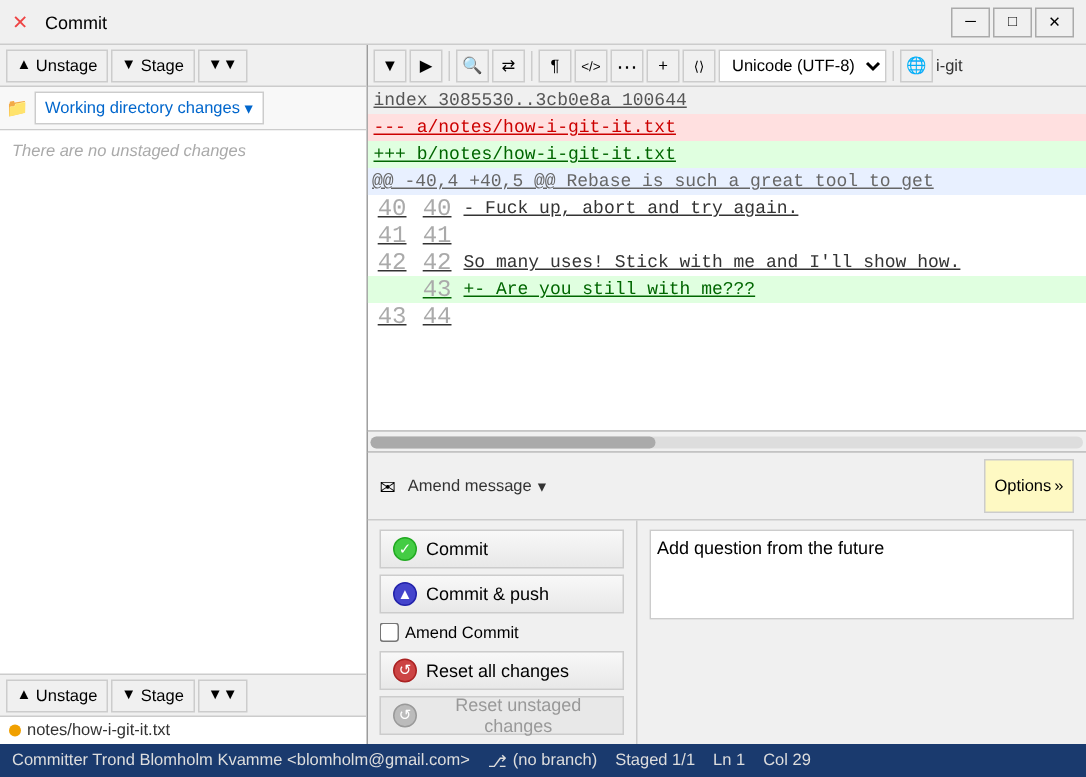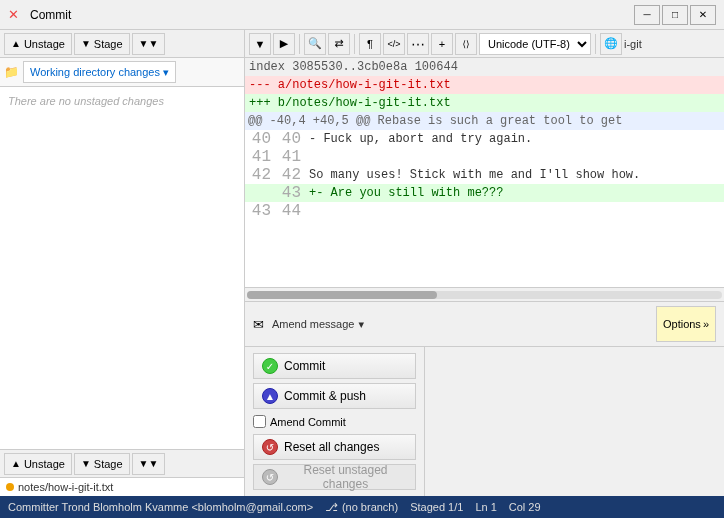--- a/index.html
+++ b/index.html
@@ -184,20 +184,21 @@
       background: #f0f0f0;
       color: #555;
       padding: 2px 8px;
     }
 
     .diff-line {
       display: flex;
       padding: 0 4px;
       min-height: 18px;
       align-items: center;
+      text-decoration: underline;
     }
 
     .line-num {
       color: #aaa;
       min-width: 30px;
       text-align: right;
       padding-right: 8px;
       user-select: none;
       font-size: 16px;
     }
@@ -638,20 +639,23 @@
               <div class="red-circle">↺</div>
               <span>Reset all changes</span>
             </button>
 
             <button class="btn-reset-unstaged">
               <div class="red-circle-disabled">↺</div>
               <span>Reset unstaged changes</span>
             </button>
           </div>
 
+          <div class="commit-message-area">
+            <textarea class="commit-message-input" style="">Add question from the future</textarea>
+          </div>
 
         </div>
       </div>
 
     </div>
   </div>
 
   <div class="status-bar">
     <span class="status-item">Committer Trond Blomholm Kvamme &lt;blomholm@gmail.com&gt;</span>
     <span class="status-item">

